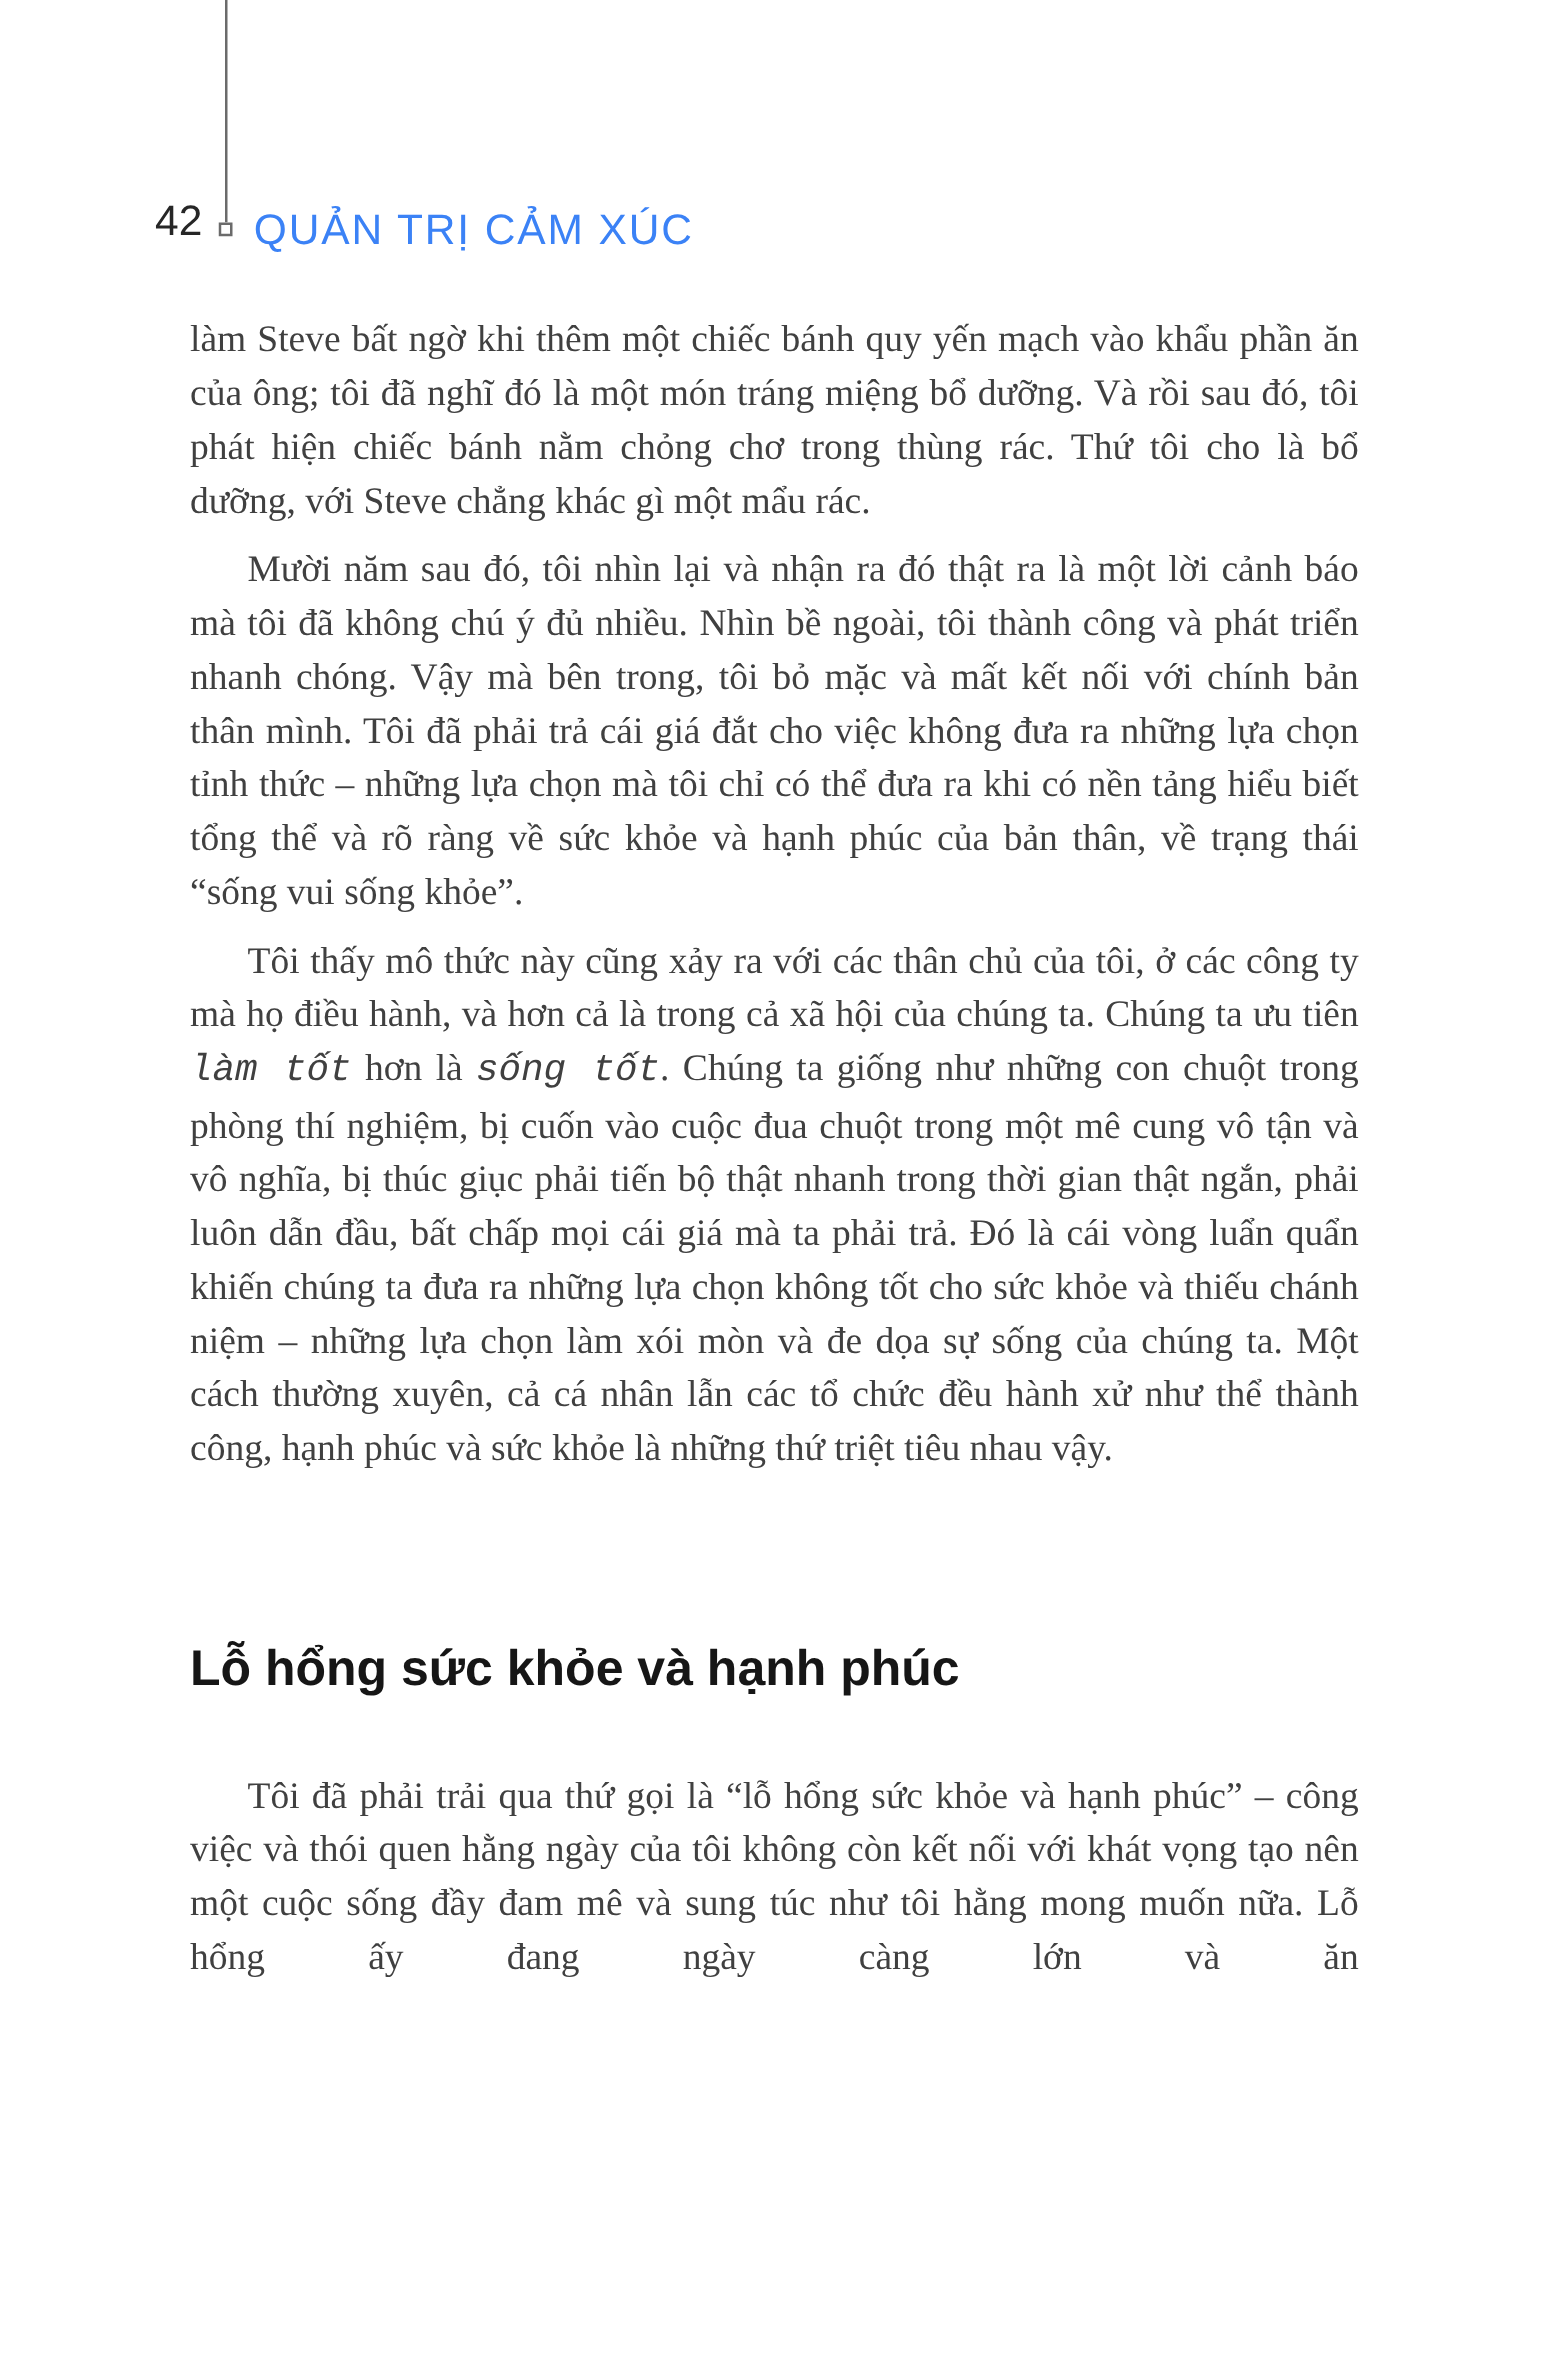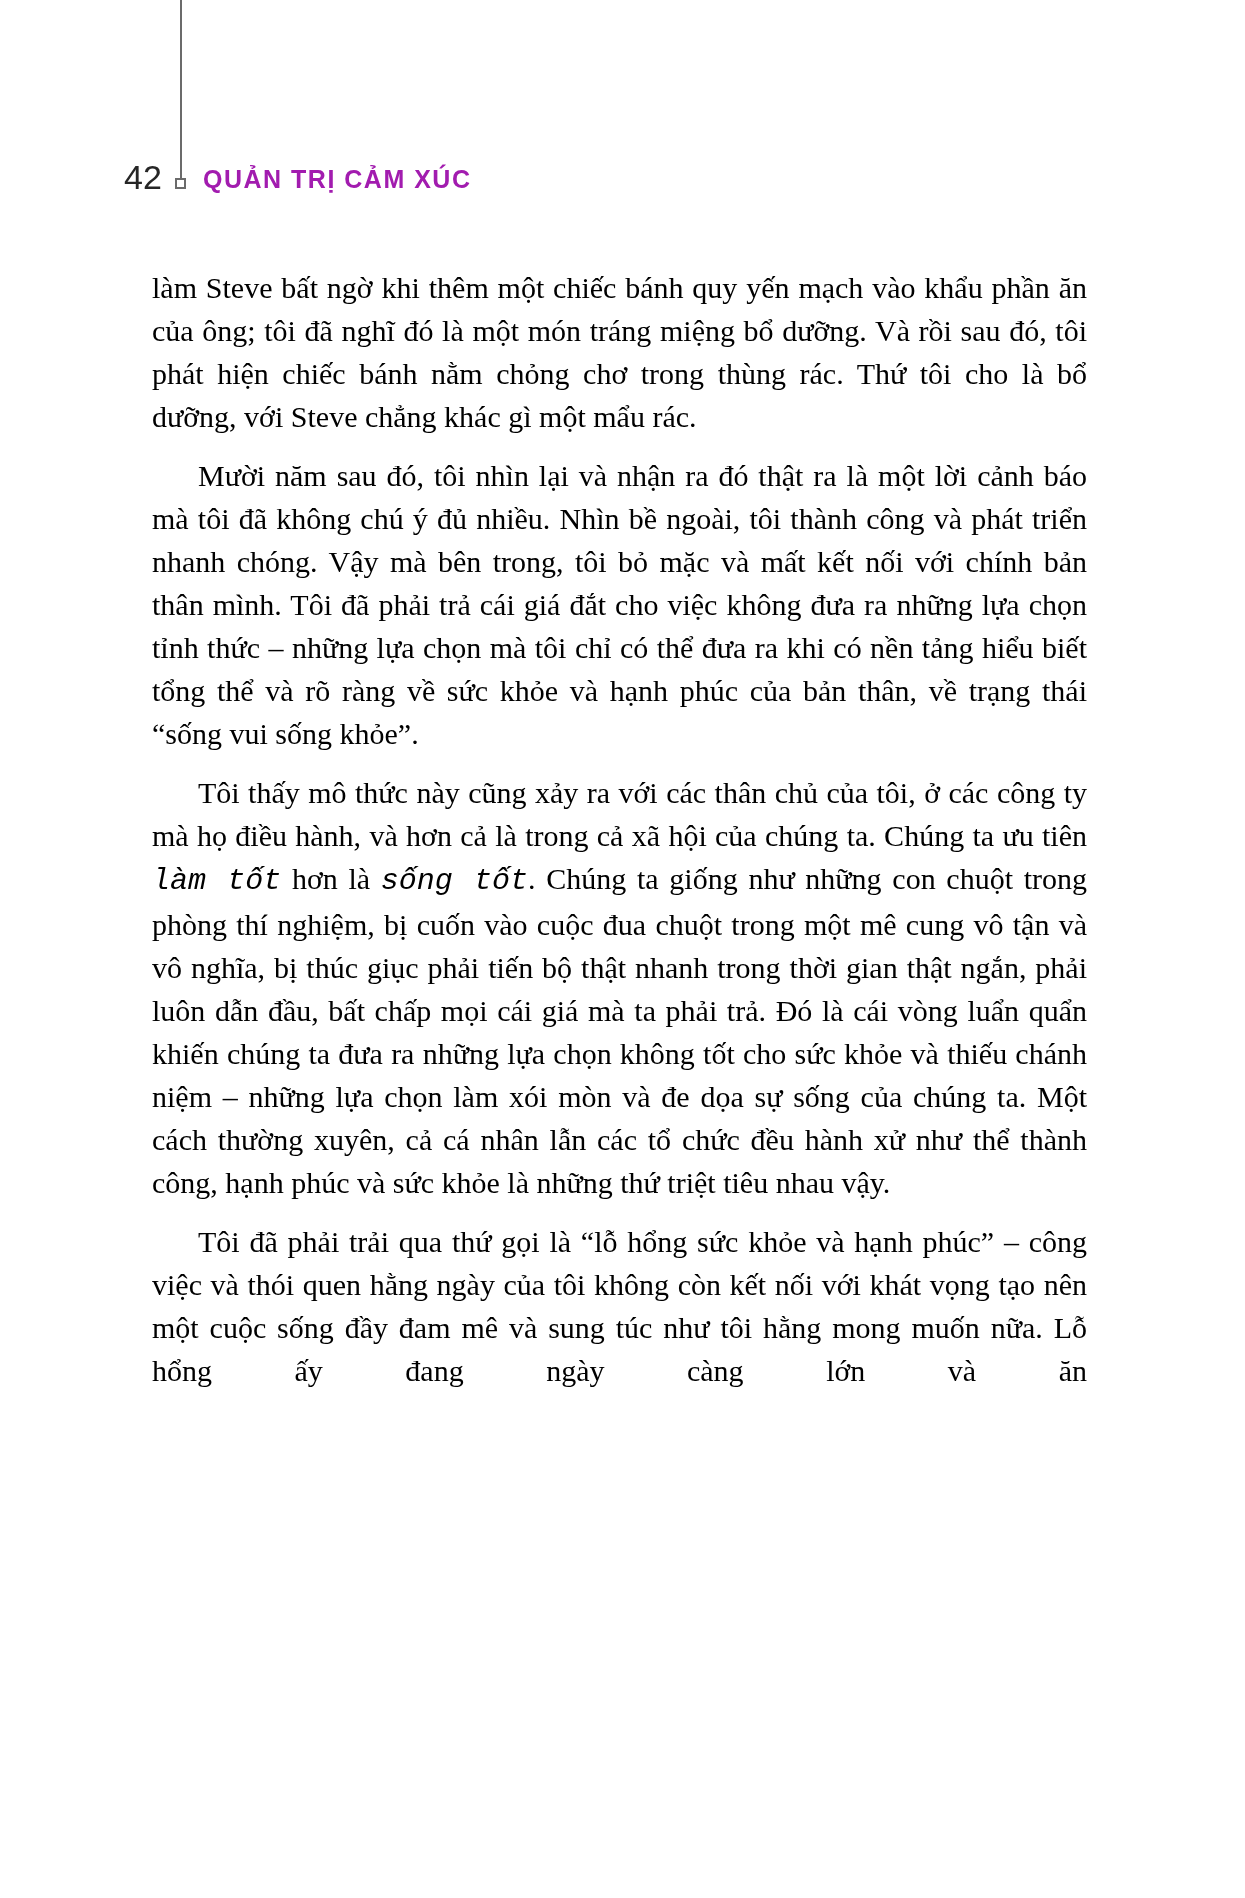--- a/index.html
+++ b/index.html
@@ -30,36 +30,36 @@
     position: absolute;
     left: 124px; top: 160px;
     font-family: "Liberation Sans", sans-serif;
     font-size: 34px; line-height: 1;
     color: #262626;
   }
   .running-title {
     position: absolute;
     left: 203px; top: 167px;
     font-family: "Liberation Sans", sans-serif;
-    font-weight: bold;
-    font-size: 25px; line-height: 1;
+    font-weight: normal;
+    font-size: 34px; line-height: 1;
     letter-spacing: 1.5px;
-    color: #a21caf;
+    color: #3b82f6;
   }
   .content {
     position: absolute;
     left: 152px; top: 250px;
     width: 935px;
   }
   .para {
-    margin: 16px 0 12px 0;
+    margin: 0 0 12px 0;
     font-size: 30px;
     line-height: 43px;
     text-align: justify;
-    color: #000000;
+    color: #404040;
   }
   .para.indent { text-indent: 46px; }
   .para.flush-last { text-align-last: justify; font-family: Liberation Serif, serif; }
   .run.italic { font-style: italic; font-family: Liberation Mono, monospace; }
   .section-heading {
     margin: 130px 0 55px 0;
     font-family: "Liberation Sans", sans-serif;
     font-weight: bold;
     font-size: 40px;
     line-height: 50px;
@@ -75,18 +75,19 @@
   <div class="page-number">42</div>
   <div class="running-title">QUẢN TRỊ CẢM XÚC</div>
 
   <div class="content">
     <div>
         <p class="para"><span class="run">làm Steve bất ngờ khi thêm một chiếc bánh quy yến mạch vào khẩu phần ăn của ông; tôi đã nghĩ đó là một món tráng miệng bổ dưỡng. Và rồi sau đó, tôi phát hiện chiếc bánh nằm chỏng chơ trong thùng rác. Thứ tôi cho là bổ dưỡng, với Steve chẳng khác gì một mẩu rác.</span></p>
         <p class="para indent"><span class="run">Mười năm sau đó, tôi nhìn lại và nhận ra đó thật ra là một lời cảnh báo mà tôi đã không chú ý đủ nhiều. Nhìn bề ngoài, tôi thành công và phát triển nhanh chóng. Vậy mà bên trong, tôi bỏ mặc và mất kết nối với chính bản thân mình. Tôi đã phải trả cái giá đắt cho việc không đưa ra những lựa chọn tỉnh thức – những lựa chọn mà tôi chỉ có thể đưa ra khi có nền tảng hiểu biết tổng thể và rõ ràng về sức khỏe và hạnh phúc của bản thân, về trạng thái “sống vui sống khỏe”.</span></p>
         <p class="para indent"><span class="run">Tôi thấy mô thức này cũng xảy ra với các thân chủ của tôi, ở các công ty mà họ điều hành, và hơn cả là trong cả xã hội của chúng ta. Chúng ta ưu tiên </span><span class="run italic">làm tốt</span><span class="run"> hơn là </span><span class="run italic">sống tốt</span><span class="run">. Chúng ta giống như những con chuột trong phòng thí nghiệm, bị cuốn vào cuộc đua chuột trong một mê cung vô tận và vô nghĩa, bị thúc giục phải tiến bộ thật nhanh trong thời gian thật ngắn, phải luôn dẫn đầu, bất chấp mọi cái giá mà ta phải trả. Đó là cái vòng luẩn quẩn khiến chúng ta đưa ra những lựa chọn không tốt cho sức khỏe và thiếu chánh niệm – những lựa chọn làm xói mòn và đe dọa sự sống của chúng ta. Một cách thường xuyên, cả cá nhân lẫn các tổ chức đều hành xử như thể thành công, hạnh phúc và sức khỏe là những thứ triệt tiêu nhau vậy.</span></p>
       </div>
 
+    <h2 class="section-heading">Lỗ hổng sức khỏe và hạnh phúc</h2>
 
     <div>
         <p class="para indent flush-last"><span class="run">Tôi đã phải trải qua thứ gọi là “lỗ hổng sức khỏe và hạnh phúc” – công việc và thói quen hằng ngày của tôi không còn kết nối với khát vọng tạo nên một cuộc sống đầy đam mê và sung túc như tôi hằng mong muốn nữa. Lỗ hổng ấy đang ngày càng lớn và ăn</span></p>
       </div>
   </div>
 </div>
 
 </body></html>

